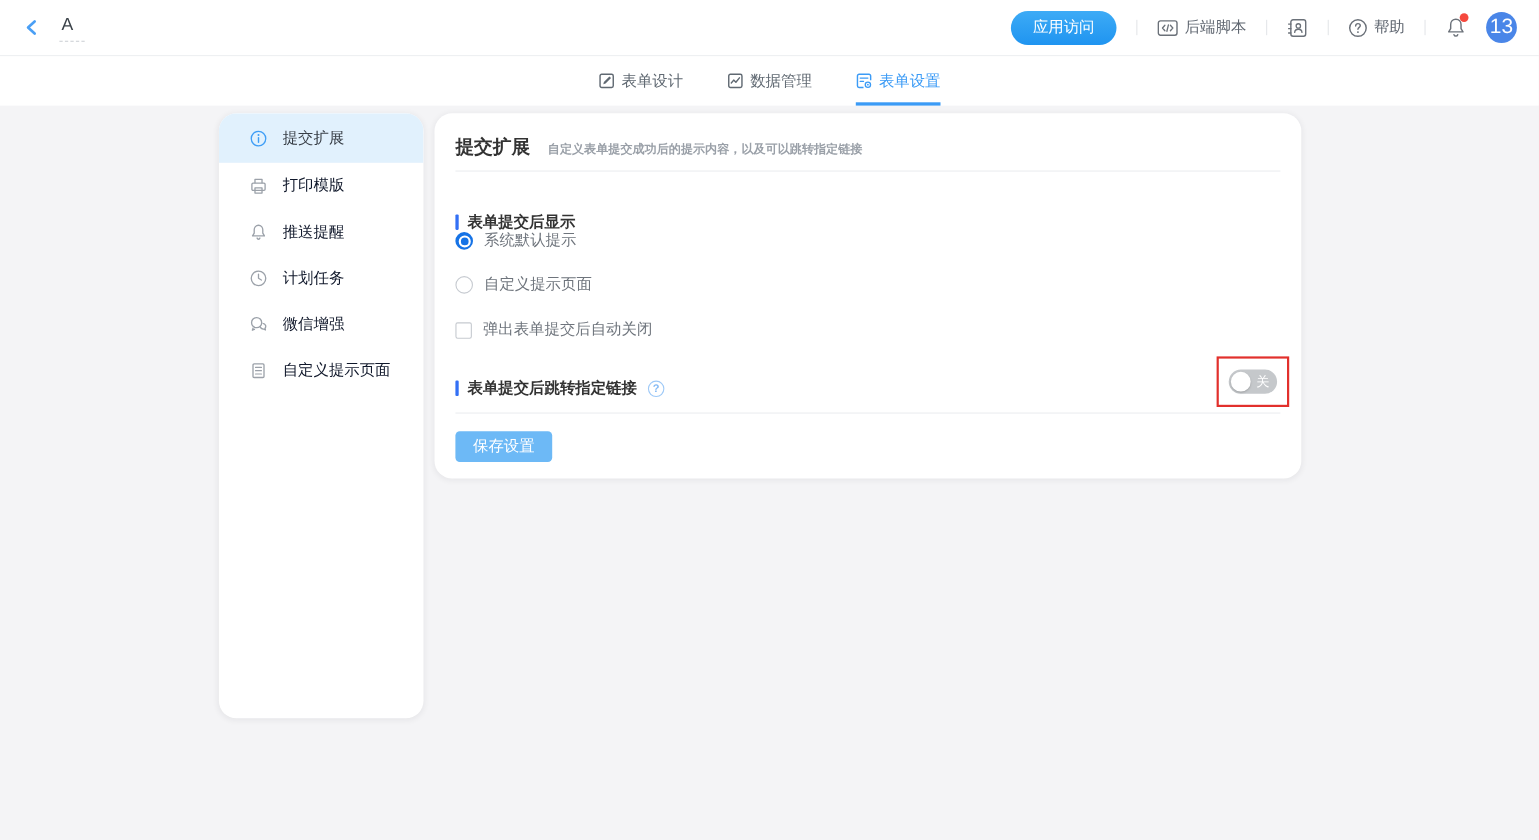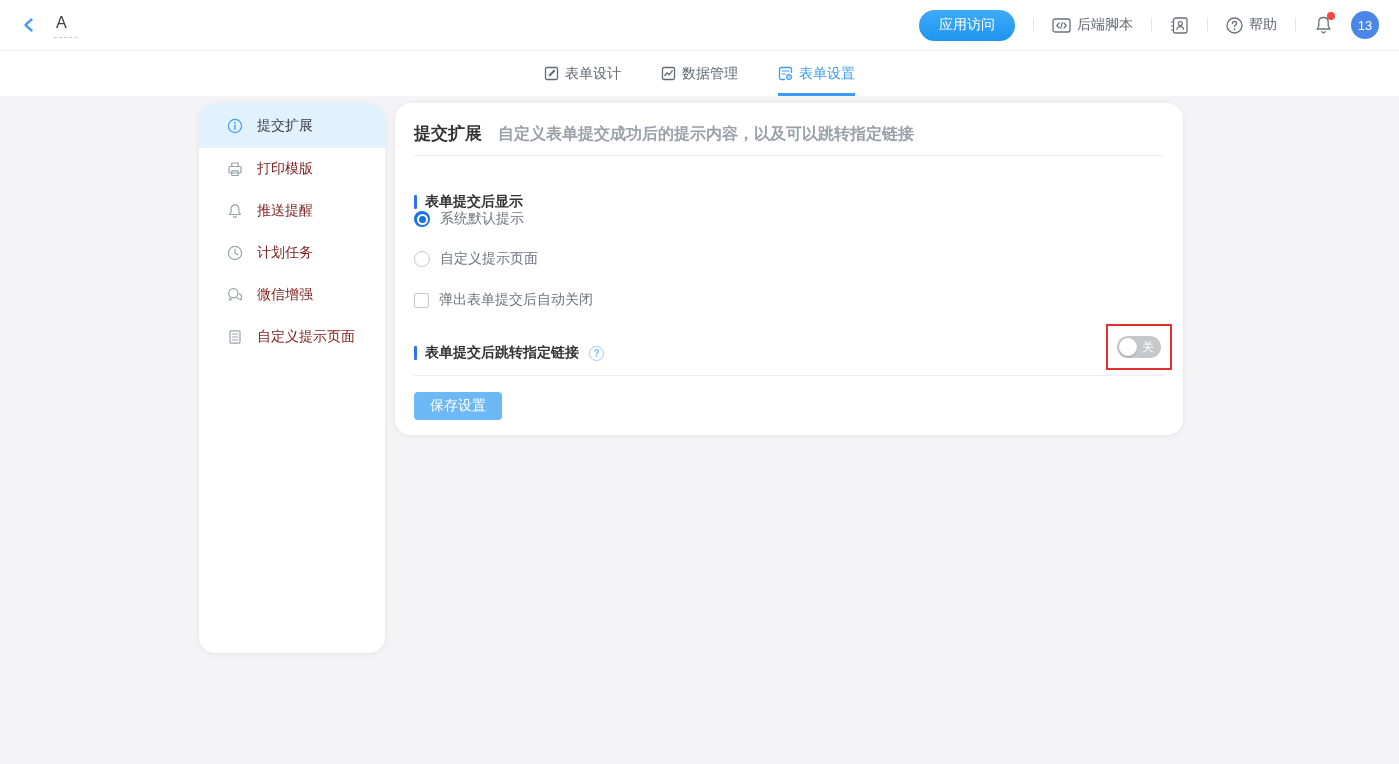--- a/index.html
+++ b/index.html
@@ -26,21 +26,21 @@
     font-family:inherit;
   }
   .sep { width:1px; height:14px; background:#e4e6e9; margin:0 18px; }
   .hdr-item { display:flex; align-items:center; gap:6px; font-size:14px; color:#5f6670; cursor:pointer; }
   .hdr-item svg { display:block; }
   .icon-gray { color:#6b7179; }
   .bell-wrap { position:relative; cursor:pointer; display:flex; }
   .bell-dot { position:absolute; right:-2px; top:-3px; width:8px; height:8px; border-radius:50%; background:#f5483d; }
   .avatar {
     width:28px; height:28px; border-radius:50%; background:#4a86e8; color:#fff;
-    font-size:13px; display:flex; align-items:center; justify-content:center;
+    font-size:19px; display:flex; align-items:center; justify-content:center;
     margin-left:18px; cursor:pointer;
   }
   
   .tabbar {
     height:45px; background:#fff; display:flex; justify-content:center; gap:40px;
     position:relative; z-index:2;
   }
   .tab {
     display:flex; align-items:center; gap:6px; font-size:14px; color:#606972;
     cursor:pointer; border-bottom:3px solid transparent; padding-top:3px; height:100%;
@@ -49,30 +49,30 @@
   .tab.active { color:#3b9bf6; border-bottom-color:#3b9bf6; }
   
   .content { position:relative; height:668px; }
   .card {
     position:absolute; background:#fff; border-radius:16px;
     box-shadow:0 1px 6px rgba(31,35,41,.07);
   }
   .sidebar { left:199px; top:7px; width:186px; height:550px; overflow:hidden; padding-top:2px; }
   .side-item {
     height:42px; display:flex; align-items:center; padding-left:28px; gap:14px;
-    font-size:14px; color:#7f1d1d; cursor:pointer;
+    font-size:14px; color:#0f172a; cursor:pointer;
   }
   .side-item svg { color:#9ba1a9; display:block; }
   .side-item.active { background:#e1f1fd; color:#373e46; margin-top:-2px; height:45px; }
   .side-item.active svg { color:#3f9ef6; }
   
   .main-card { left:395px; top:7px; width:788px; height:332px; }
   .panel-head { display:flex; align-items:baseline; padding:19px 19px 0 19px; }
   .panel-title { font-size:17px; font-weight:bold; color:#333; }
-  .panel-sub { font-size:16px; color:#9aa0a8; margin-left:16px; font-weight:bold; }
+  .panel-sub { font-size:11px; color:#9aa0a8; margin-left:16px; font-weight:bold; }
   .divider { position:absolute; left:19px; right:19px; height:1px; background:#ebedf0; }
   .d1 { top:52px; } .d2 { top:272px; }
   .sec-head { position:absolute; left:19px; display:flex; align-items:center; gap:8px;
     font-size:14px; font-weight:bold; color:#333; }
   .sec-bar { width:3px; height:14px; background:#3370f5; border-radius:1px; }
   .s1 { top:90px;justify-content:flex-end; } .s2 { top:241px; }
   .opt-row { position:absolute; left:19px; display:flex; align-items:center; gap:10px;
     font-size:14px; color:#6e747c; cursor:pointer;justify-content:flex-end; }
   .o1 { top:107px; } .o2 { top:147px; } .o3 { top:188px; }
   .radio { width:16px; height:16px; border-radius:50%; border:1px solid #c6cad0; background:#fff;

